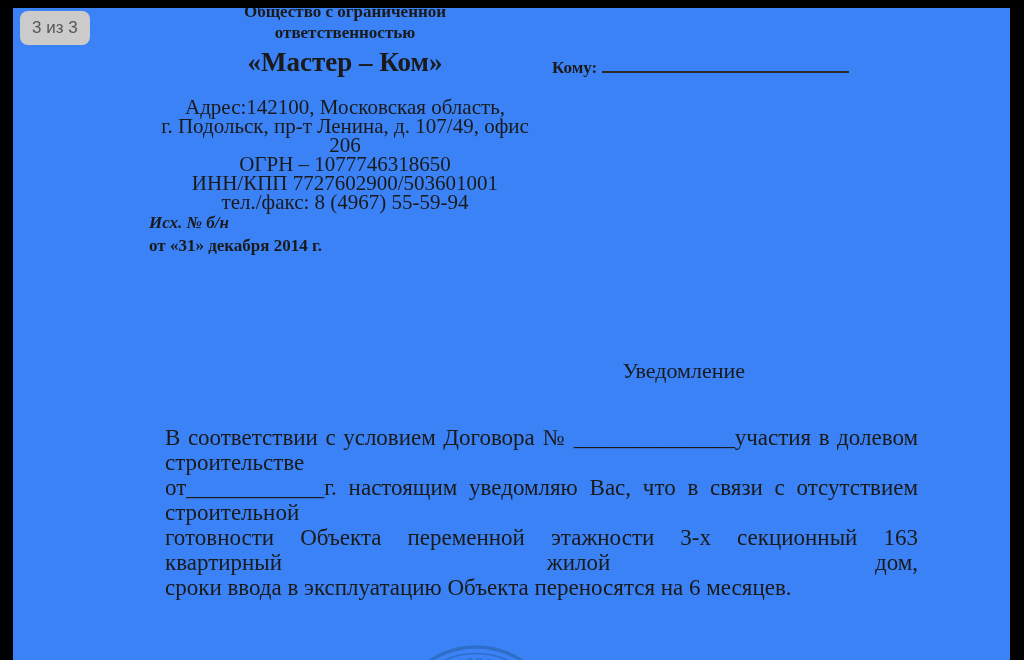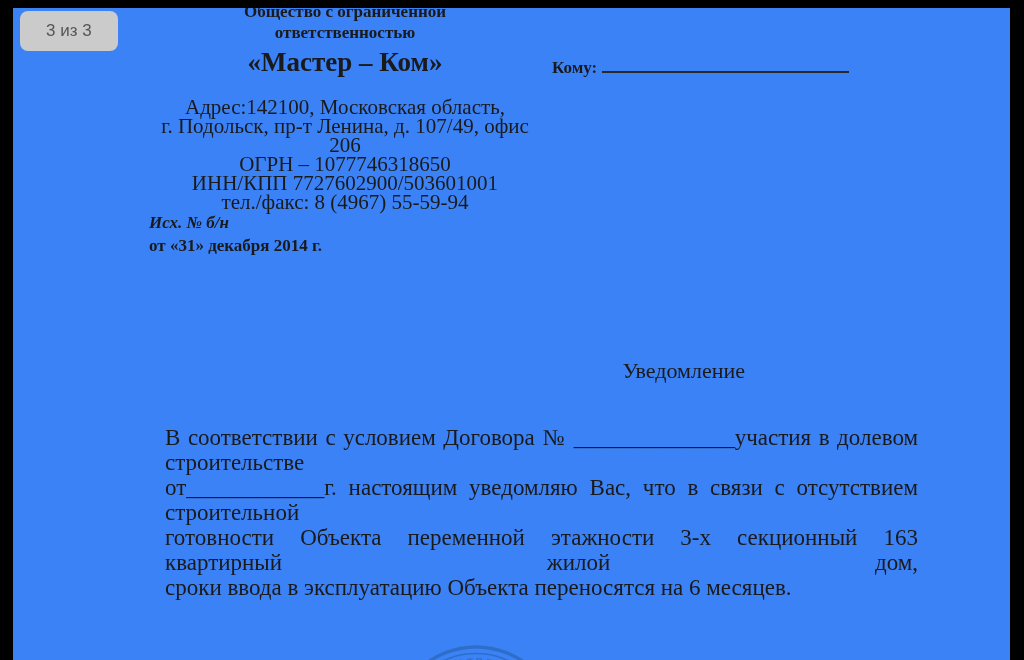--- a/index.html
+++ b/index.html
@@ -14,22 +14,22 @@
     position: absolute;
     left: 13px; top: 8px;
     width: 997px; height: 660px;
     background: #3b82f6;
     overflow: hidden;
     color: #1a1a1a;
   }
   .page-badge {
     position: absolute;
     left: 20px; top: 11px;
-    height: 40px;
-    padding: 0 26px;
+    height: 34px;
+    padding: 0 12px;
     background: #cbcbcb;
     border-radius: 8px;
     color: #565656;
     font-family: "Liberation Sans", sans-serif;
     font-size: 17px;
     display: flex; align-items: center; justify-content: center;
     z-index: 5;
   }
   .company-block {
     position: absolute;

